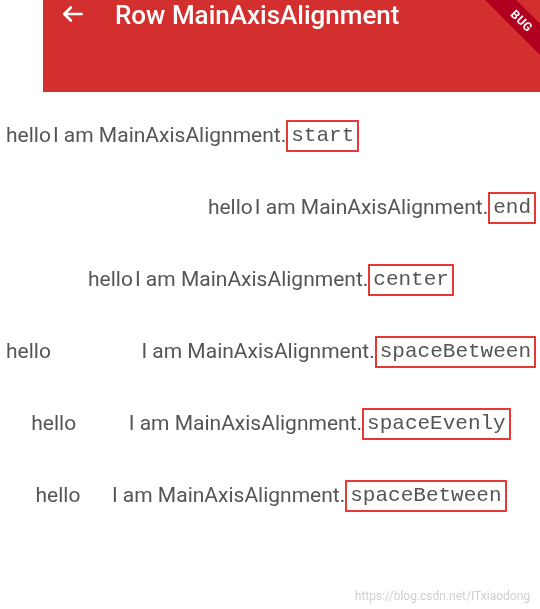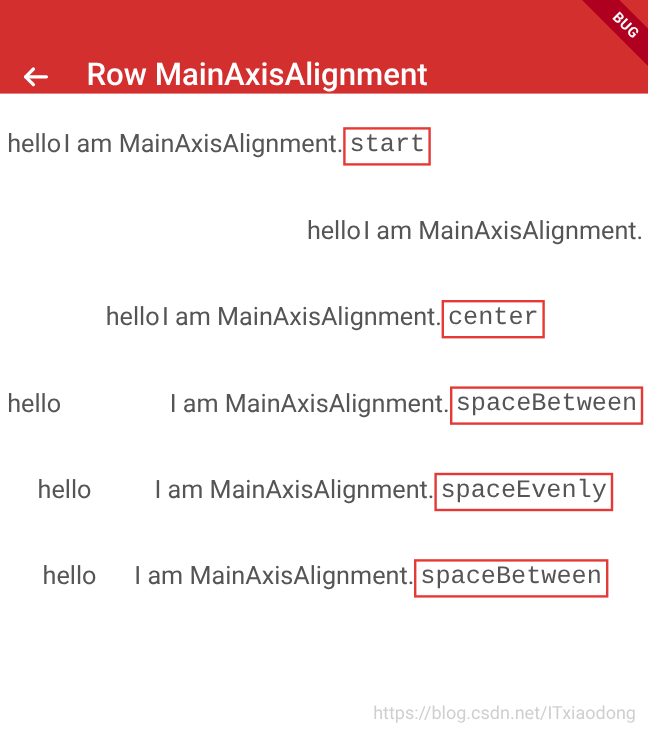--- a/index.html
+++ b/index.html
@@ -10,25 +10,26 @@
     body {
       font-family: -apple-system, BlinkMacSystemFont, "Segoe UI", Roboto, sans-serif;
       width: 540px;
       height: 609px;
       background: #ffffff;
       position: relative;
       overflow: hidden;
     }
     .app-bar {
       background: #d32f2f;
-      height: 78px;
+      height: 92px;
       display: flex;
-      align-items: flex-end;
+      align-items: flex-start;
       padding: 0 16px;
       color: #ffffff;
+      margin-left: 43px;
     }
     .back-icon {
       width: 28px;
       height: 28px;
       display: flex;
       align-items: center;
       justify-content: center;
       margin-right: 28px;
     }
     .app-title {
@@ -87,21 +88,21 @@
       padding: 0 3px;
       display: inline-block;
       line-height: 1.3;
       font-family: Liberation Mono, monospace;
     }
     .watermark {
       position: absolute;
       bottom: 6px;
       right: 10px;
       color: #bbb;
-      font-size: 15px;
+      font-size: 12px;
       opacity: 0.7;
     }
   </style>
 </head>
 <body>
 
 <div class="app-bar">
   <div class="back-icon">
     <svg width="26" height="26" viewBox="0 0 24 24" fill="none" stroke="#ffffff" stroke-width="2.5" stroke-linecap="round" stroke-linejoin="round">
       <line x1="20" y1="12" x2="4" y2="12"></line>
@@ -122,20 +123,21 @@
     <span class="cell-desc">
       <span>I am MainAxisAlignment.</span>
       <span class="highlight">start</span>
     </span>
   </div>
 
   <div class="row row-end">
     <span class="cell-hello">hello</span>
     <span class="cell-desc">
       <span>I am MainAxisAlignment.</span>
+      <span class="highlight">end</span>
     </span>
   </div>
 
   <div class="row row-center">
     <span class="cell-hello">hello</span>
     <span class="cell-desc">
       <span>I am  MainAxisAlignment.</span>
       <span class="highlight">center</span>
     </span>
   </div>

